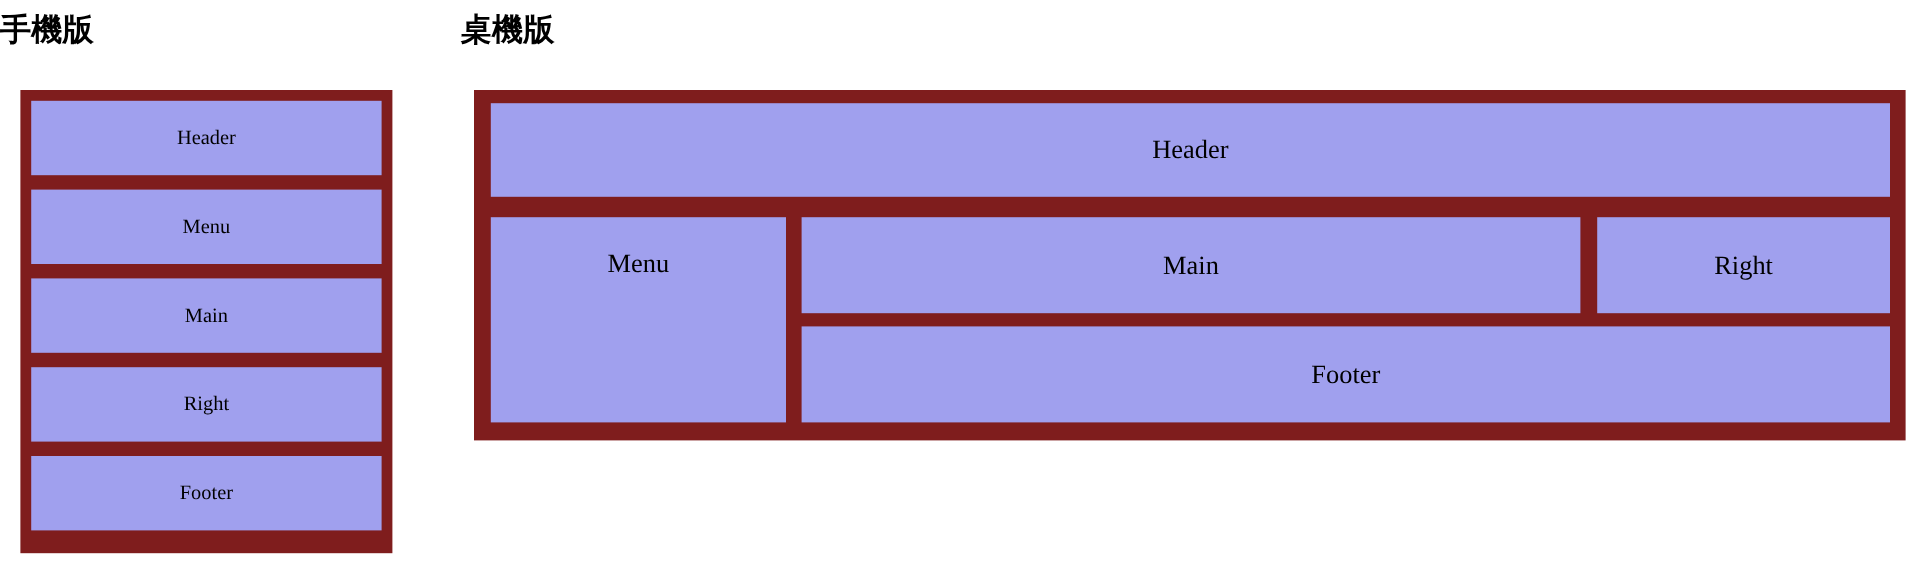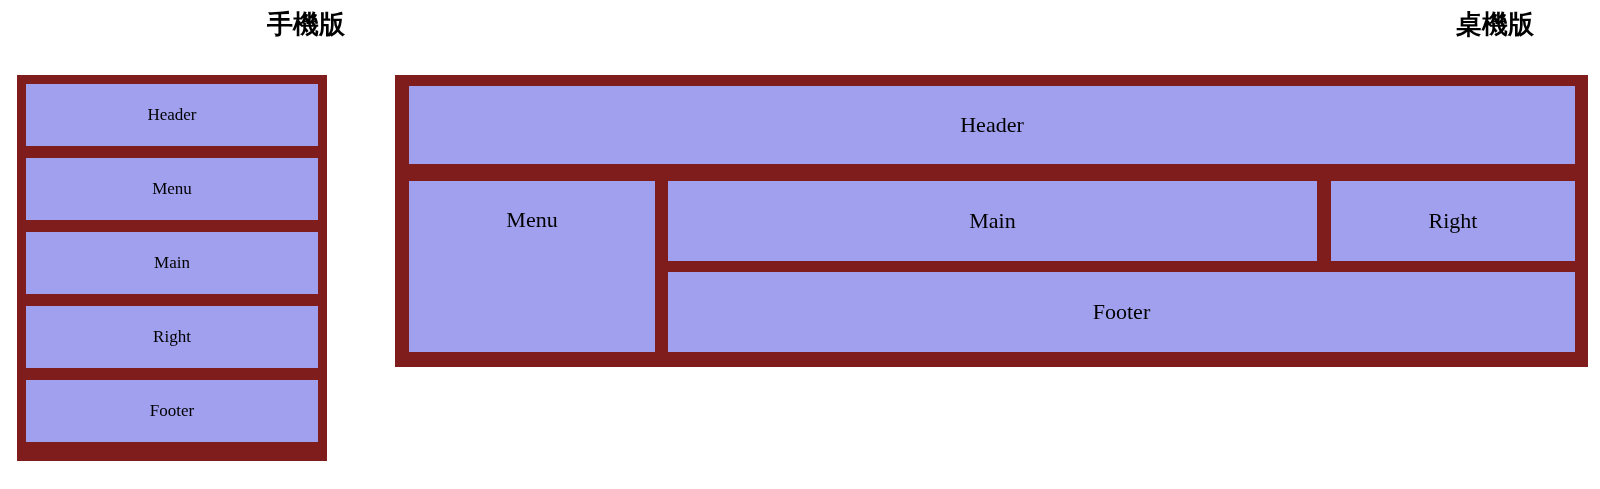--- a/index.html
+++ b/index.html
@@ -18,21 +18,21 @@
 
   
   .title {
     position: absolute;
     top: 9px;
     font-family: "Liberation Sans", sans-serif;
     font-weight: bold;
     font-size: 26px;
     line-height: 30px;
     color: #000000;
-    text-align: right;
+    text-align: left;
     white-space: nowrap;
   }
   #title-mobile  { left: 0px;   width: 345px;  }
   #title-desktop { left: 384px; width: 1150px; }
 
   
   .pink-frame {
     position: absolute;
     background: #7f1d1d;
     box-sizing: border-box;

